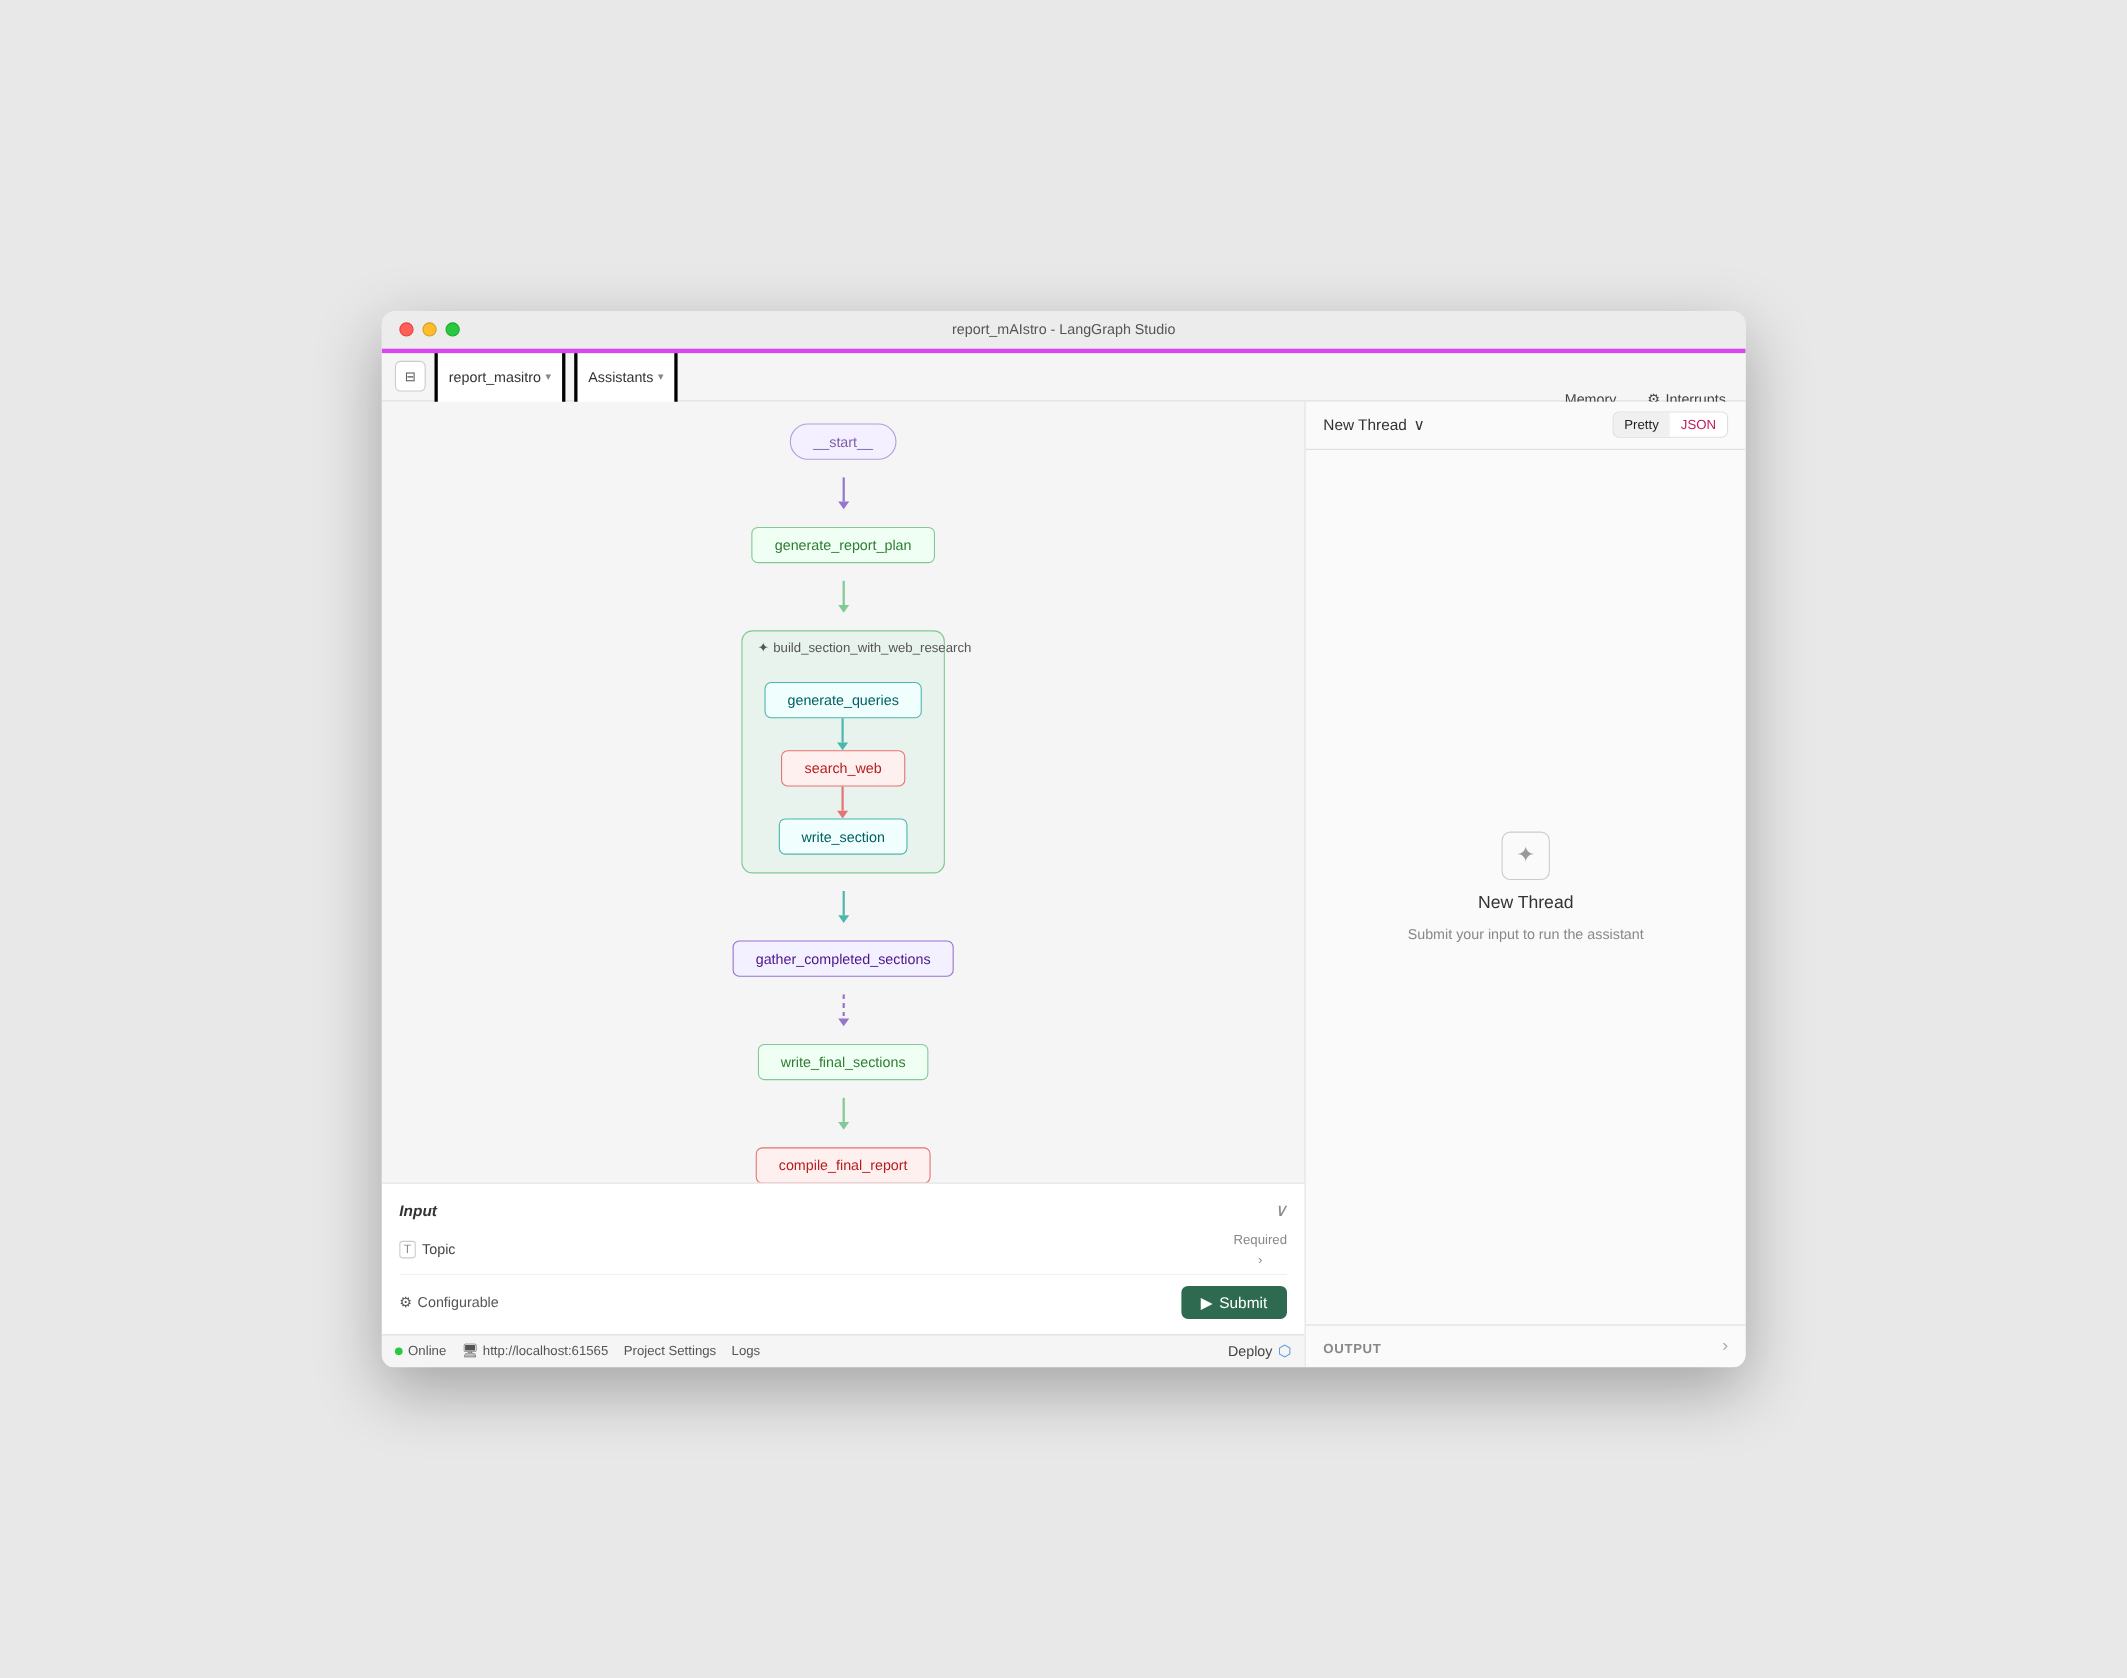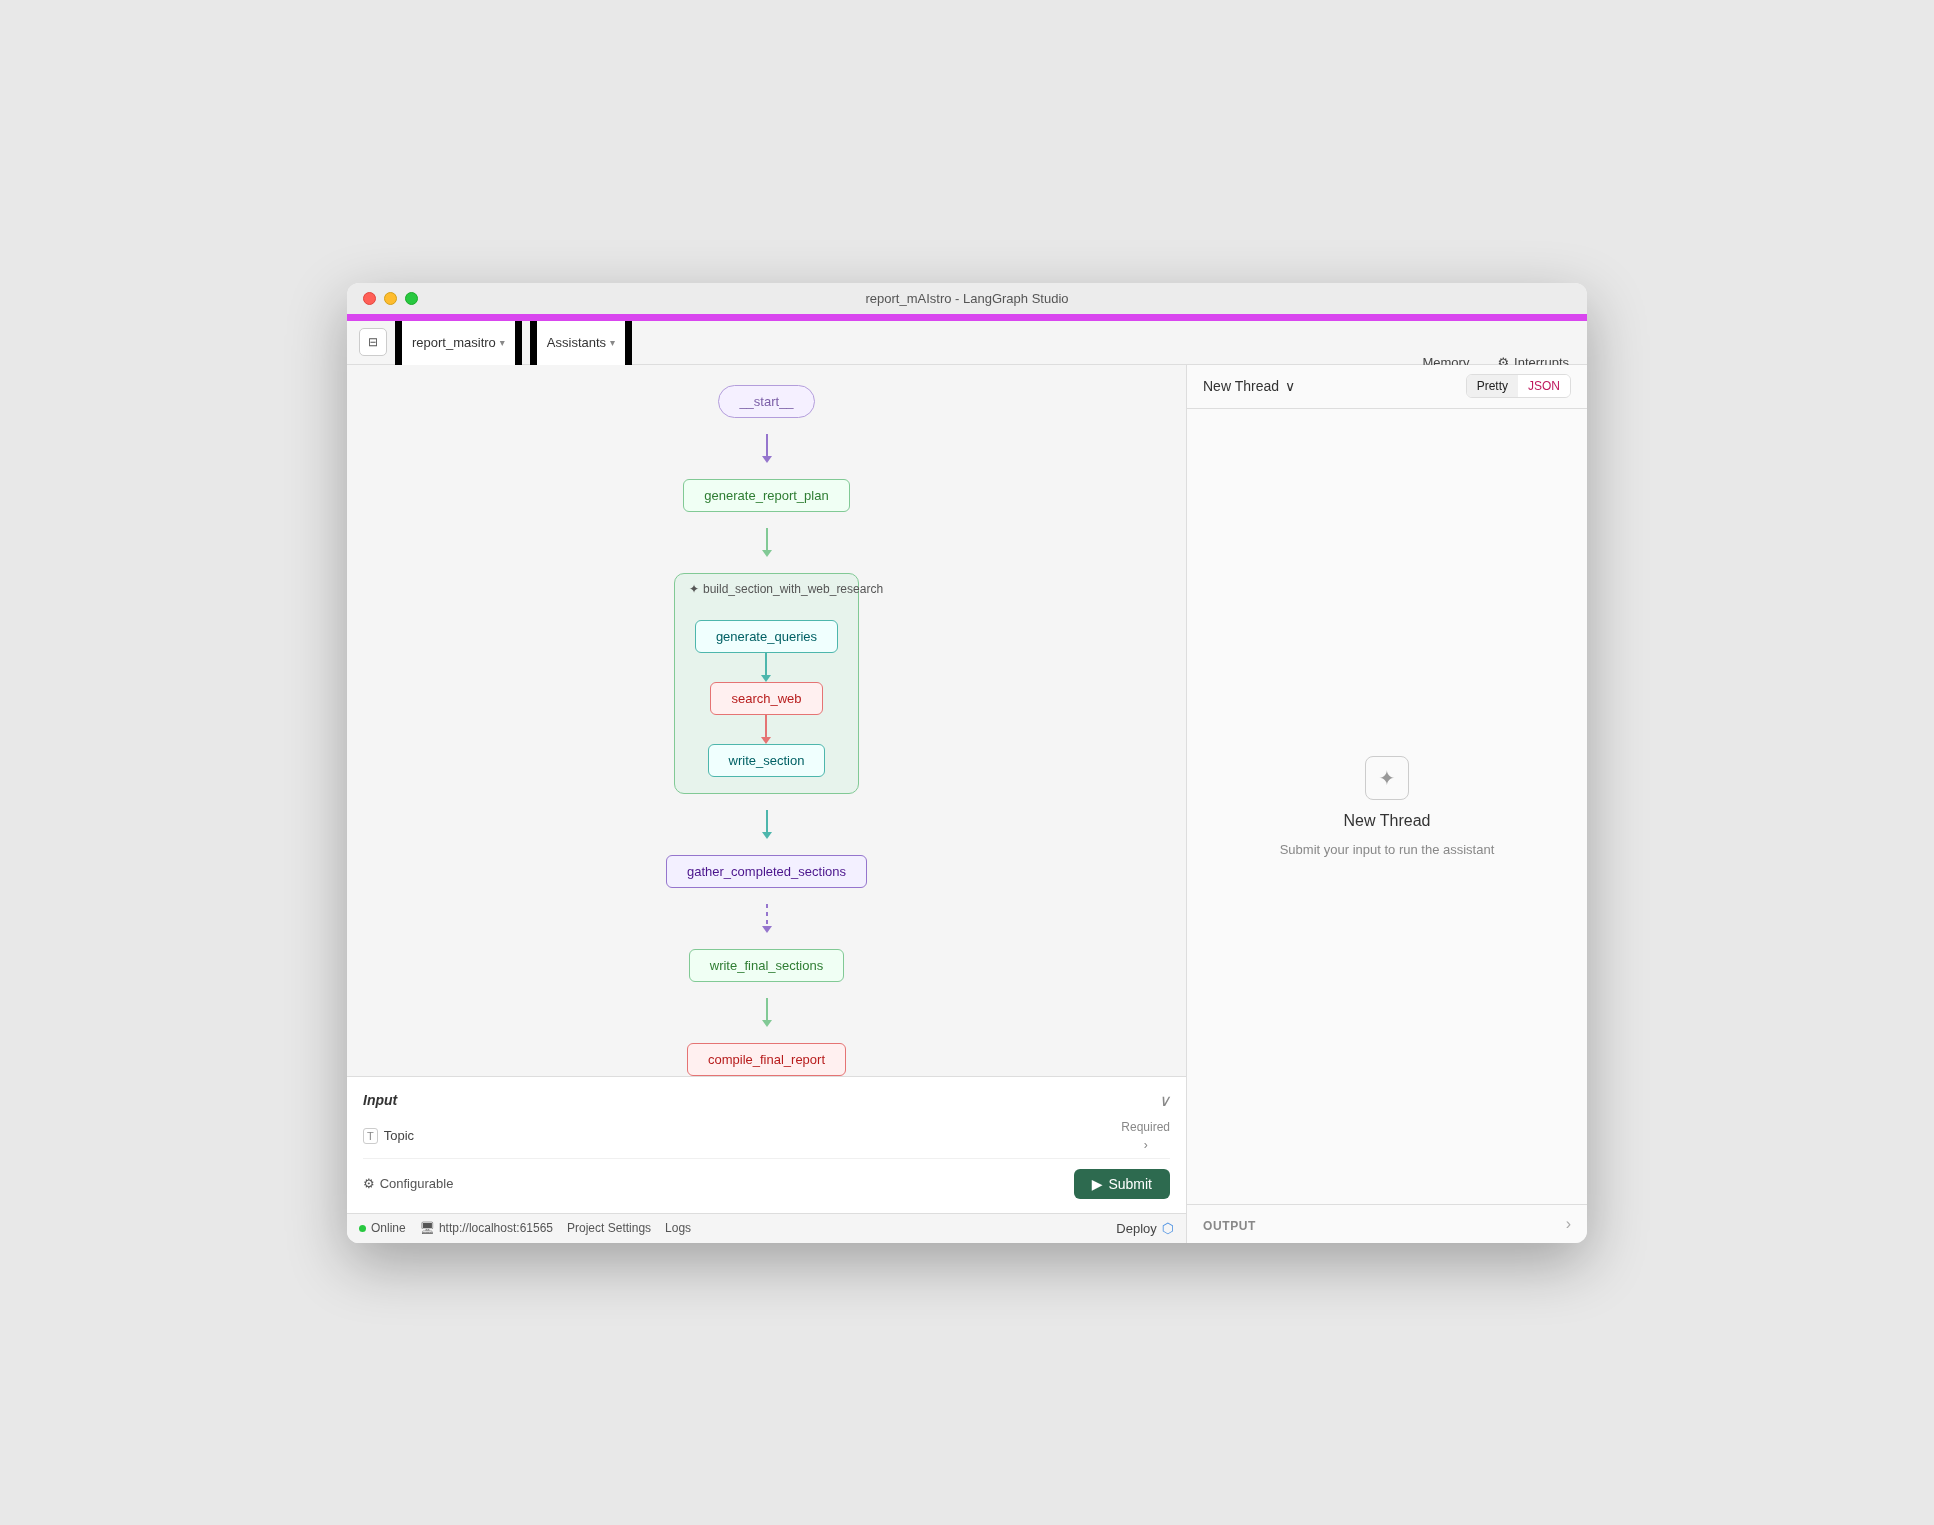--- a/index.html
+++ b/index.html
@@ -21,21 +21,21 @@
       border-radius: 12px;
       box-shadow: 0 20px 60px rgba(0,0,0,0.3);
       display: flex;
       flex-direction: column;
       overflow: hidden;
     }
     
     .title-bar {
       height: 38px;
       background: #ececec;
-      border-bottom: 7px solid #d946ef;
+      border-bottom: 4px solid #d946ef;
       display: flex;
       align-items: center;
       padding: 0 16px;
       position: relative;
       flex-shrink: 0;
     }
     .traffic-lights {
       display: flex;
       gap: 8px;
       align-items: center;
@@ -79,21 +79,21 @@
       cursor: pointer;
       font-size: 12px;
       color: #555;
     }
     .dropdown-btn {
       display: flex;
       align-items: center;
       gap: 4px;
       padding: 20px 10px;
       background: white;
-      border: 7px solid #000000;
+      border: 3px solid #000000;
       border-radius: 6px;
       font-size: 13px;
       color: #333;
       cursor: pointer;
     }
     .dropdown-btn .chevron {
       font-size: 10px;
       color: #888;
     }
     .toolbar-spacer { flex: 1; }

